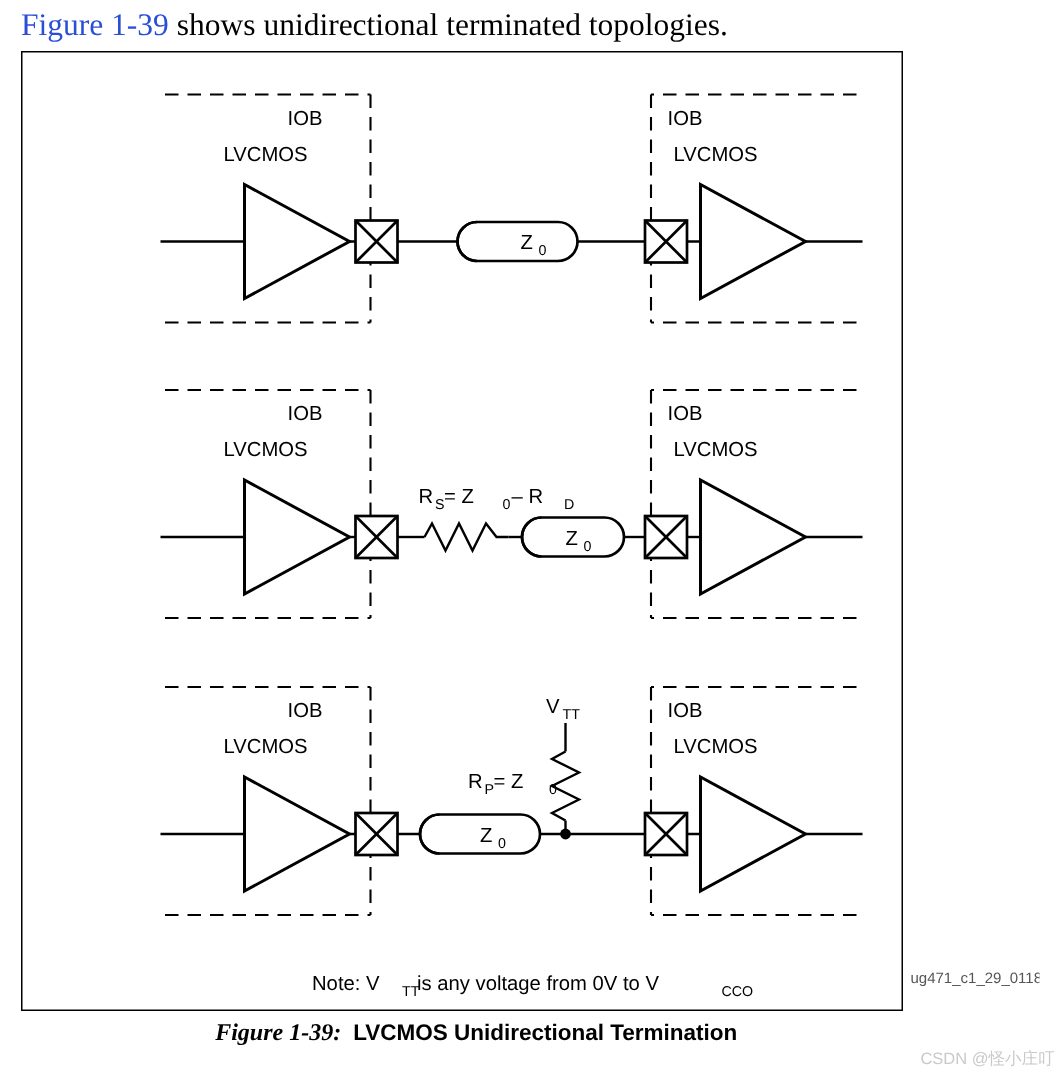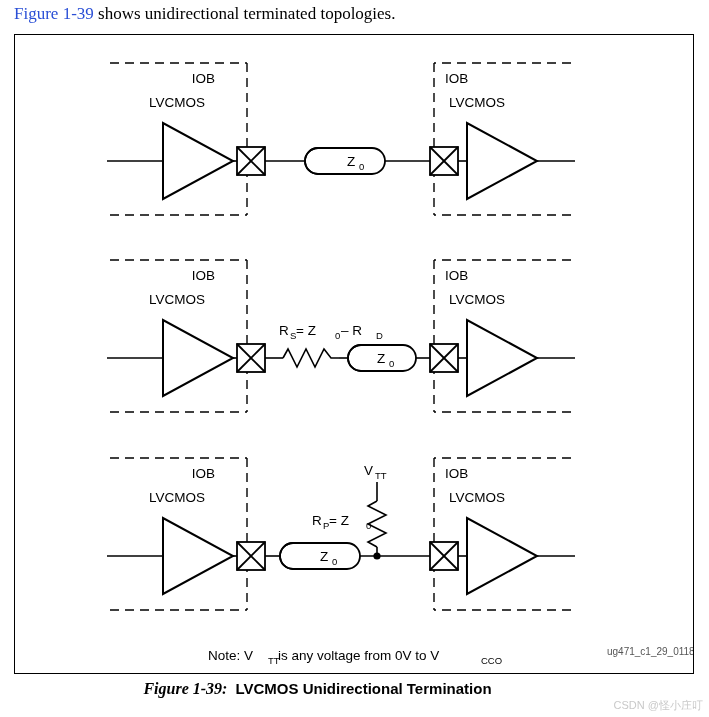--- a/index.html
+++ b/index.html
@@ -13,32 +13,32 @@
     position: relative;
     font-family: "Liberation Serif", serif;
     color: #000;
     overflow: hidden;
   }
   .intro {
     position: absolute;
     left: 14px;
     top: 4px;
     font-family: "Liberation Serif", serif;
-    font-size: 17px;
+    font-size: 21px;
     color: #000;
     white-space: nowrap;
   }
   .intro .xref {
     color: #2a4fd6;
   }
   .figure-box {
     position: absolute;
     left: 14px;
     top: 34px;
-    width: 680px;
+    width: 588px;
     height: 640px;
     border: 1px solid #000;
     box-sizing: border-box;
     background: #fff;
   }
   svg.diagram {
     position: absolute;
     left: 0;
     top: 0;
   }

